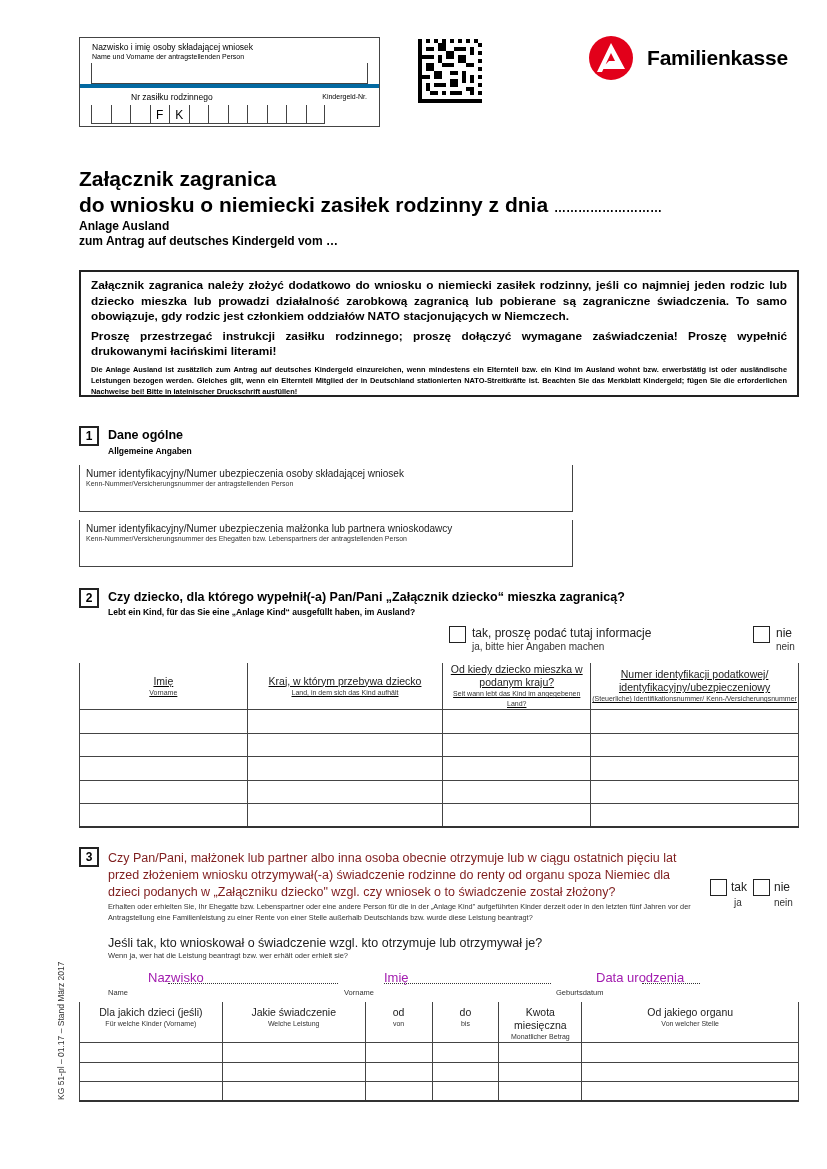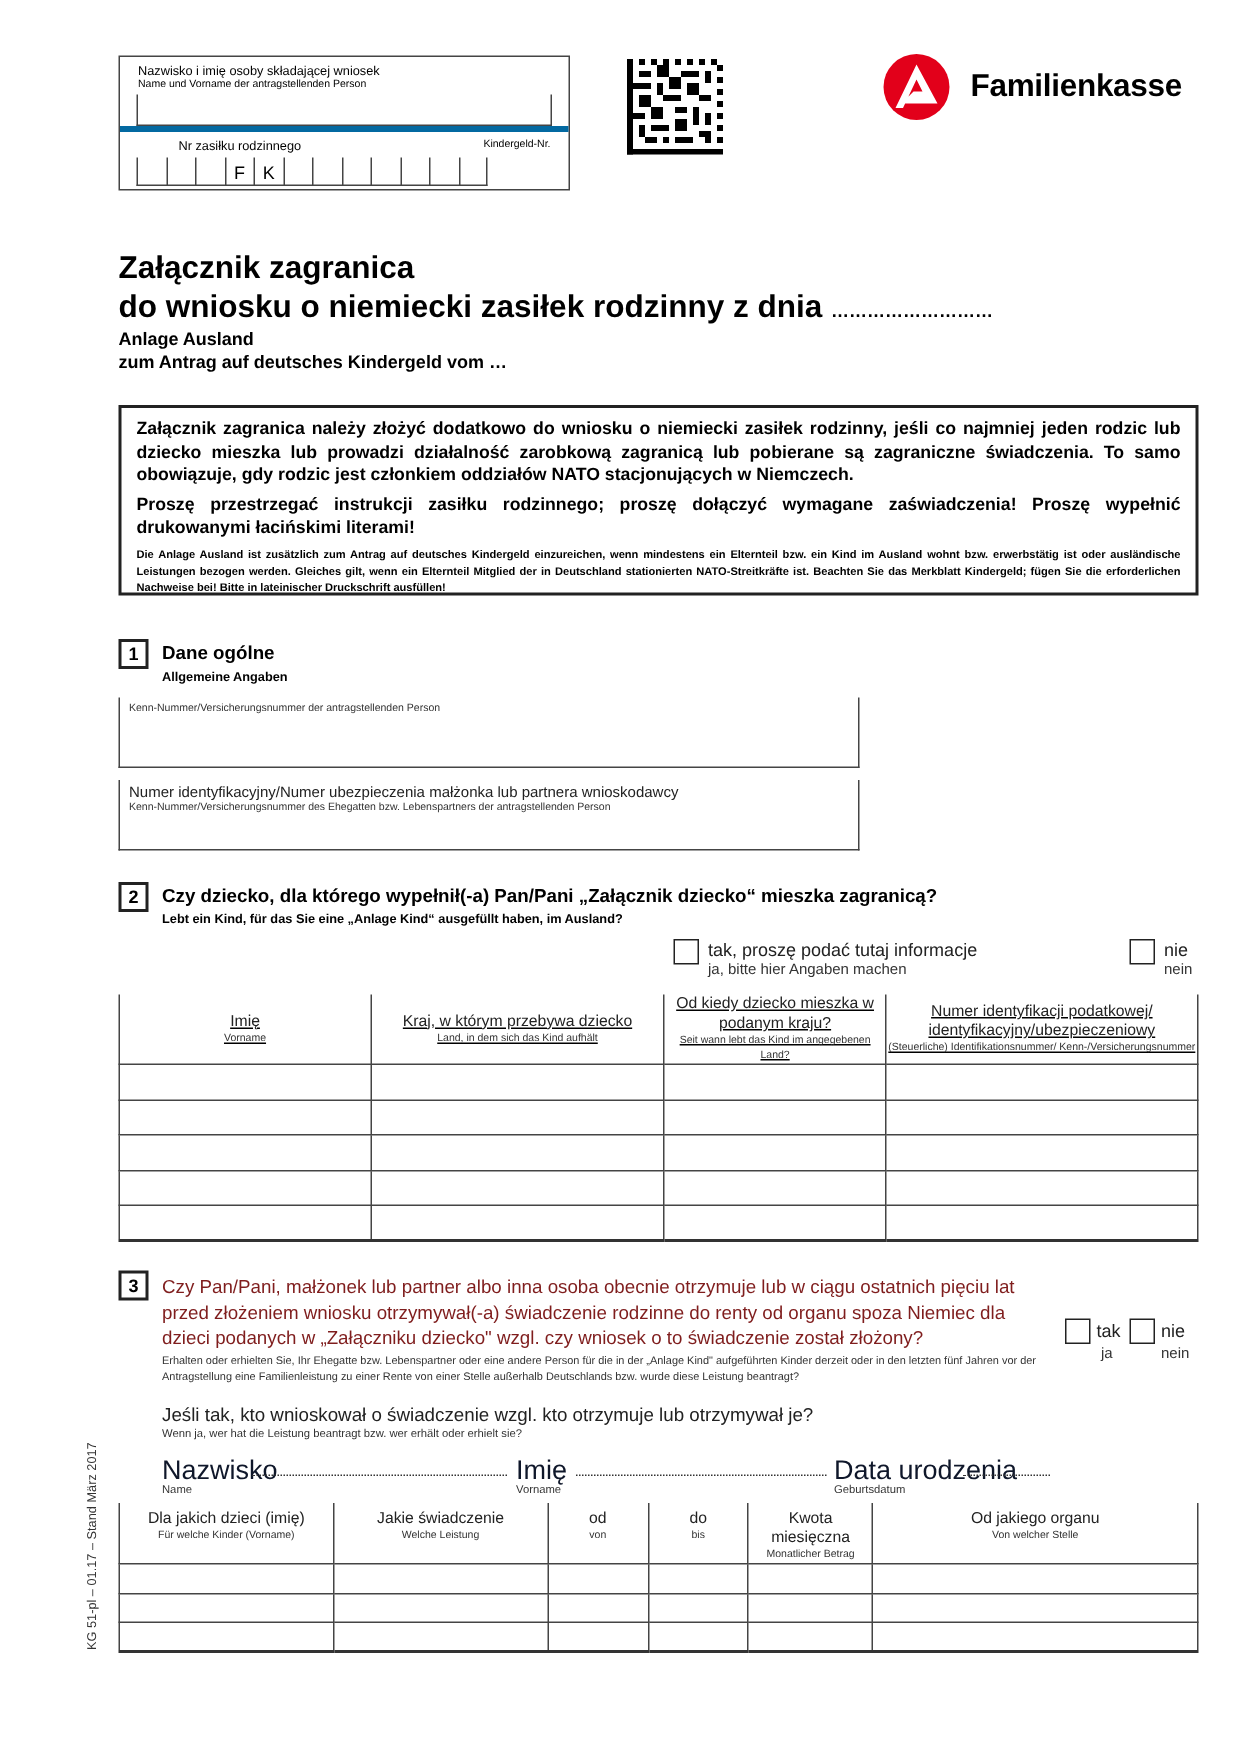--- a/index.html
+++ b/index.html
@@ -6,21 +6,21 @@
   html, body { width: 827px; height: 1169px; background: #fff; }
   body { position: relative; font-family: "Liberation Sans", sans-serif; color: #000; overflow: hidden; }
   .abs { position: absolute; }
 
   
   #applicant-box { left: 79px; top: 37px; width: 301px; height: 90px; border: 1px solid #444; }
   #applicant-box .row1 { position: absolute; left: 0; top: 0; width: 100%; height: 50px; border-bottom: 4px solid #0369a1; }
   #applicant-box .lbl-pl { position: absolute; left: 12px; top: 4px; font-size: 8.5px; }
   #applicant-box .lbl-de { position: absolute; left: 12px; top: 15px; font-size: 7px; }
   #applicant-box .name-field { position: absolute; left: 11px; top: 25px; width: 277px; height: 21px; border-left: 1px solid #444; border-right: 1px solid #444; border-bottom: 1px solid #444; }
-  #applicant-box .lbl2-pl { position: absolute; left: 0; top: 54px; font-size: 8.5px; padding-left: 39px; }
+  #applicant-box .lbl2-pl { position: absolute; left: 12px; top: 54px; font-size: 8.5px; padding-left: 39px; }
   #applicant-box .lbl2-de { position: absolute; right: 12px; top: 55px; font-size: 7px; }
   #applicant-box .cells { position: absolute; left: 11px; top: 67px; display: flex; height: 19px; border-bottom: 1px solid #444; }
   #applicant-box .cell { width: 19.5px; height: 19px; border-left: 1px solid #444; font-size: 12px; display: flex; align-items: center; justify-content: center; }
   #applicant-box .cell:last-child { border-right: 1px solid #444; }
 
   
   #qr { left: 418px; top: 39px; width: 64px; height: 64px; }
 
   
   #logo { left: 588px; top: 35px; display: flex; align-items: center; }
@@ -73,21 +73,21 @@
   #benefit-table td { height: 19.5px; }
   #benefit-table tbody tr:last-child td { border-bottom: 2px solid #333; }
 
   
   #q3-pl { left: 108px; top: 850px; width: 582px; font-size: 12.5px; line-height: 17px; color: #7f1d1d; }
   #q3-de { left: 108px; top: 901px; width: 600px; font-size: 7.3px; line-height: 11px; color: #333; }
   #q3b-pl { left: 108px; top: 936px; font-size: 12.5px; color: #222; }
   #q3b-de { left: 108px; top: 951px; font-size: 7.5px; color: #333; }
 
   .dotline { border-bottom: 1px dotted #333; height: 1px; }
-  .fl-pl { font-size: 18px; color: #0f172a; }
+  .fl-pl { font-size: 13px; color: #a21caf; margin-left: 40px; }
   .fl-de { font-size: 7.5px; color: #333; }
 
   #side-note { left: 56px; top: 1100px; transform-origin: left top; transform: rotate(-90deg); font-size: 8.5px; color: #333; white-space: nowrap; }
 </style>
 </head>
 <body>
 
 <div id="applicant-box" class="abs">
   <div class="row1">
     <div class="lbl-pl">Nazwisko i imię osoby składającej wniosek</div>
@@ -178,20 +178,21 @@
   <p class="p1">Załącznik zagranica należy złożyć dodatkowo do wniosku o niemiecki zasiłek rodzinny, jeśli co najmniej jeden rodzic lub dziecko mieszka lub prowadzi działalność zarobkową zagranicą lub pobierane są zagraniczne świadczenia. To samo obowiązuje, gdy rodzic jest członkiem oddziałów NATO stacjonujących w Niemczech.</p>
   <p class="p2">Proszę przestrzegać instrukcji zasiłku rodzinnego; proszę dołączyć wymagane zaświadczenia! Proszę wypełnić drukowanymi łacińskimi literami!</p>
   <p class="p3">Die Anlage Ausland ist zusätzlich zum Antrag auf deutsches Kindergeld einzureichen, wenn mindestens ein Elternteil bzw. ein Kind im Ausland wohnt bzw. erwerbstätig ist oder ausländische Leistungen bezogen werden. Gleiches gilt, wenn ein Elternteil Mitglied der in Deutschland stationierten NATO-Streitkräfte ist. Beachten Sie das Merkblatt Kindergeld; fügen Sie die erforderlichen Nachweise bei! Bitte in lateinischer Druckschrift ausfüllen!</p>
 </div>
 
 <div class="abs secnum" style="left:79px; top:426px;">1</div>
 <div class="abs sec-title" style="left:108px; top:428px;">Dane ogólne</div>
 <div class="abs sec-sub" style="left:108px; top:446px;">Allgemeine Angaben</div>
 
 <div class="abs idfield" style="left:79px; top:465px;">
+  <div class="pl">Numer identyfikacyjny/Numer ubezpieczenia osoby składającej wniosek</div>
   <div class="de">Kenn-Nummer/Versicherungsnummer der antragstellenden Person</div>
 </div>
 <div class="abs idfield" style="left:79px; top:520px;">
   <div class="pl">Numer identyfikacyjny/Numer ubezpieczenia małżonka lub partnera wnioskodawcy</div>
   <div class="de">Kenn-Nummer/Versicherungsnummer des Ehegatten bzw. Lebenspartners der antragstellenden Person</div>
 </div>
 
 <div class="abs secnum" style="left:79px; top:588px;">2</div>
 <div class="abs sec-title" style="left:108px; top:590px;">Czy dziecko, dla którego wypełnił(-a) Pan/Pani „Załącznik dziecko“ mieszka zagranicą?</div>
 <div class="abs sec-sub" style="left:108px; top:607px;">Lebt ein Kind, für das Sie eine „Anlage Kind“ ausgefüllt haben, im Ausland?</div>
@@ -295,21 +296,21 @@
       <col style="width:143px">
       <col style="width:143px">
       <col style="width:67px">
       <col style="width:67px">
       <col style="width:83px">
       <col style="width:217px">
     </colgroup>
   <thead>
     <tr>
       <th>
-          <span class="th-pl">Dla jakich dzieci (imię)</span>
+          <span class="th-pl">Dla jakich dzieci (jeśli)</span>
           <span class="th-de">Für welche Kinder (Vorname)</span>
         </th>
       <th>
           <span class="th-pl">Jakie świadczenie</span>
           <span class="th-de">Welche Leistung</span>
         </th>
       <th>
           <span class="th-pl">od</span>
           <span class="th-de">von</span>
         </th>

